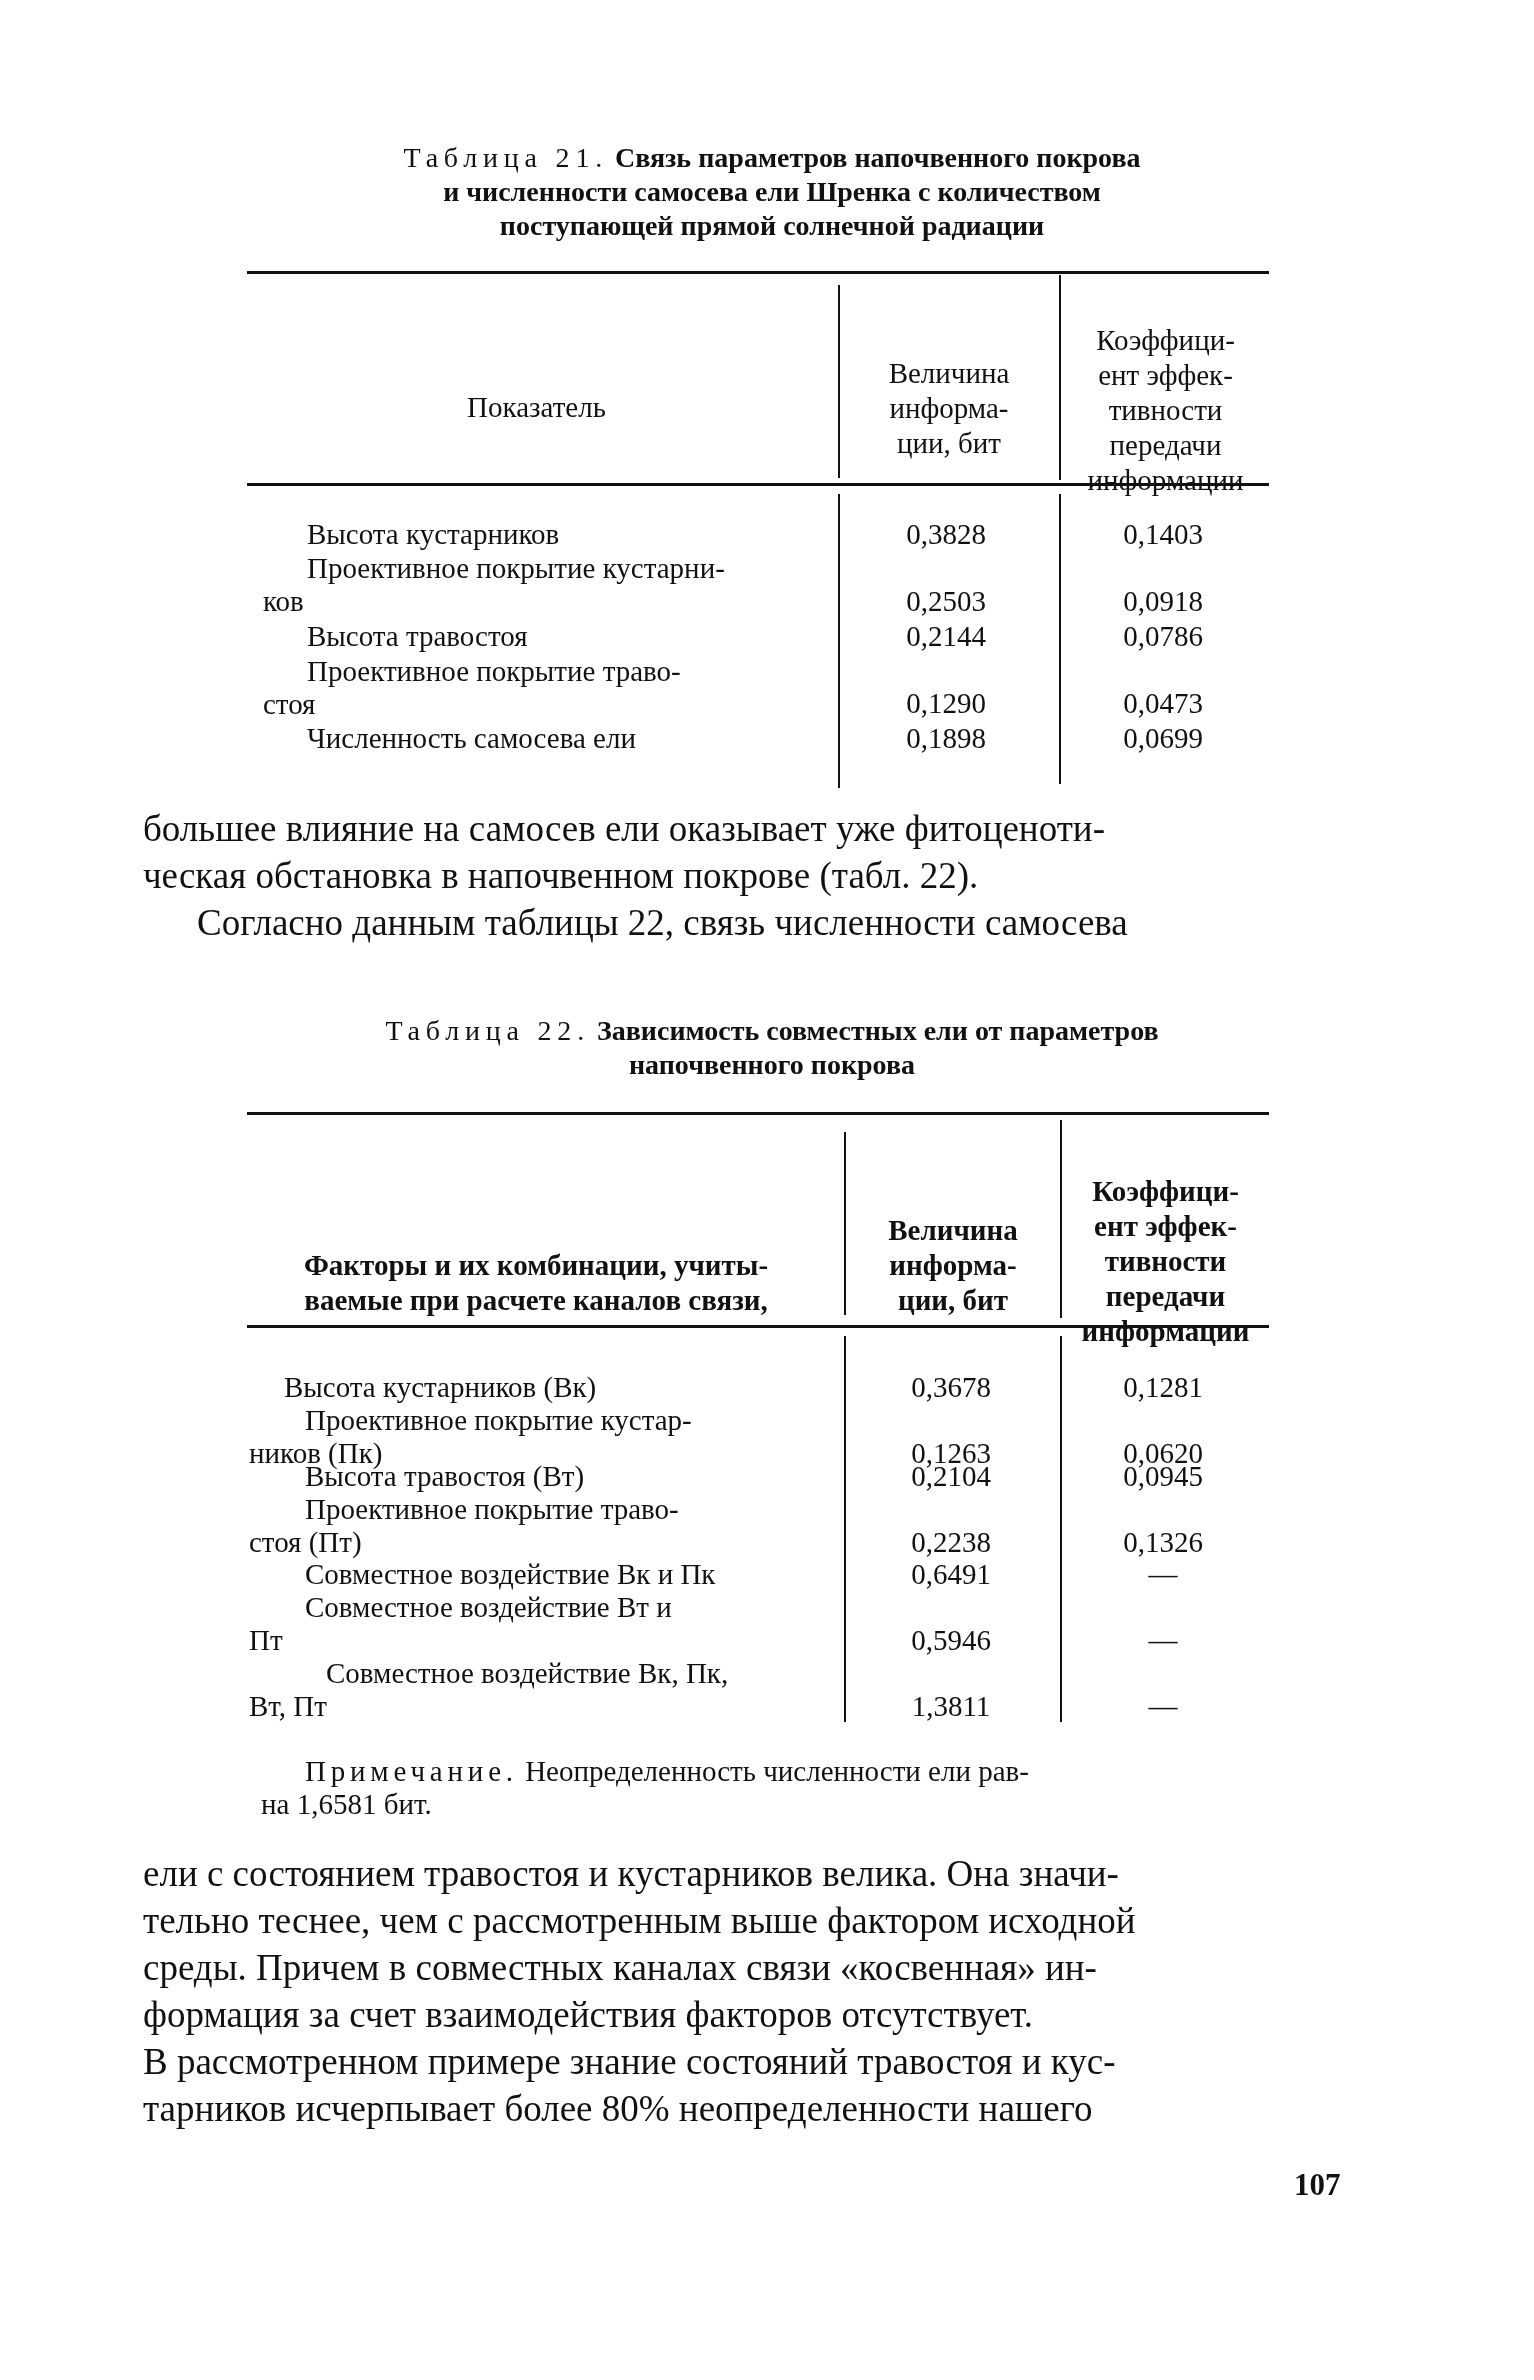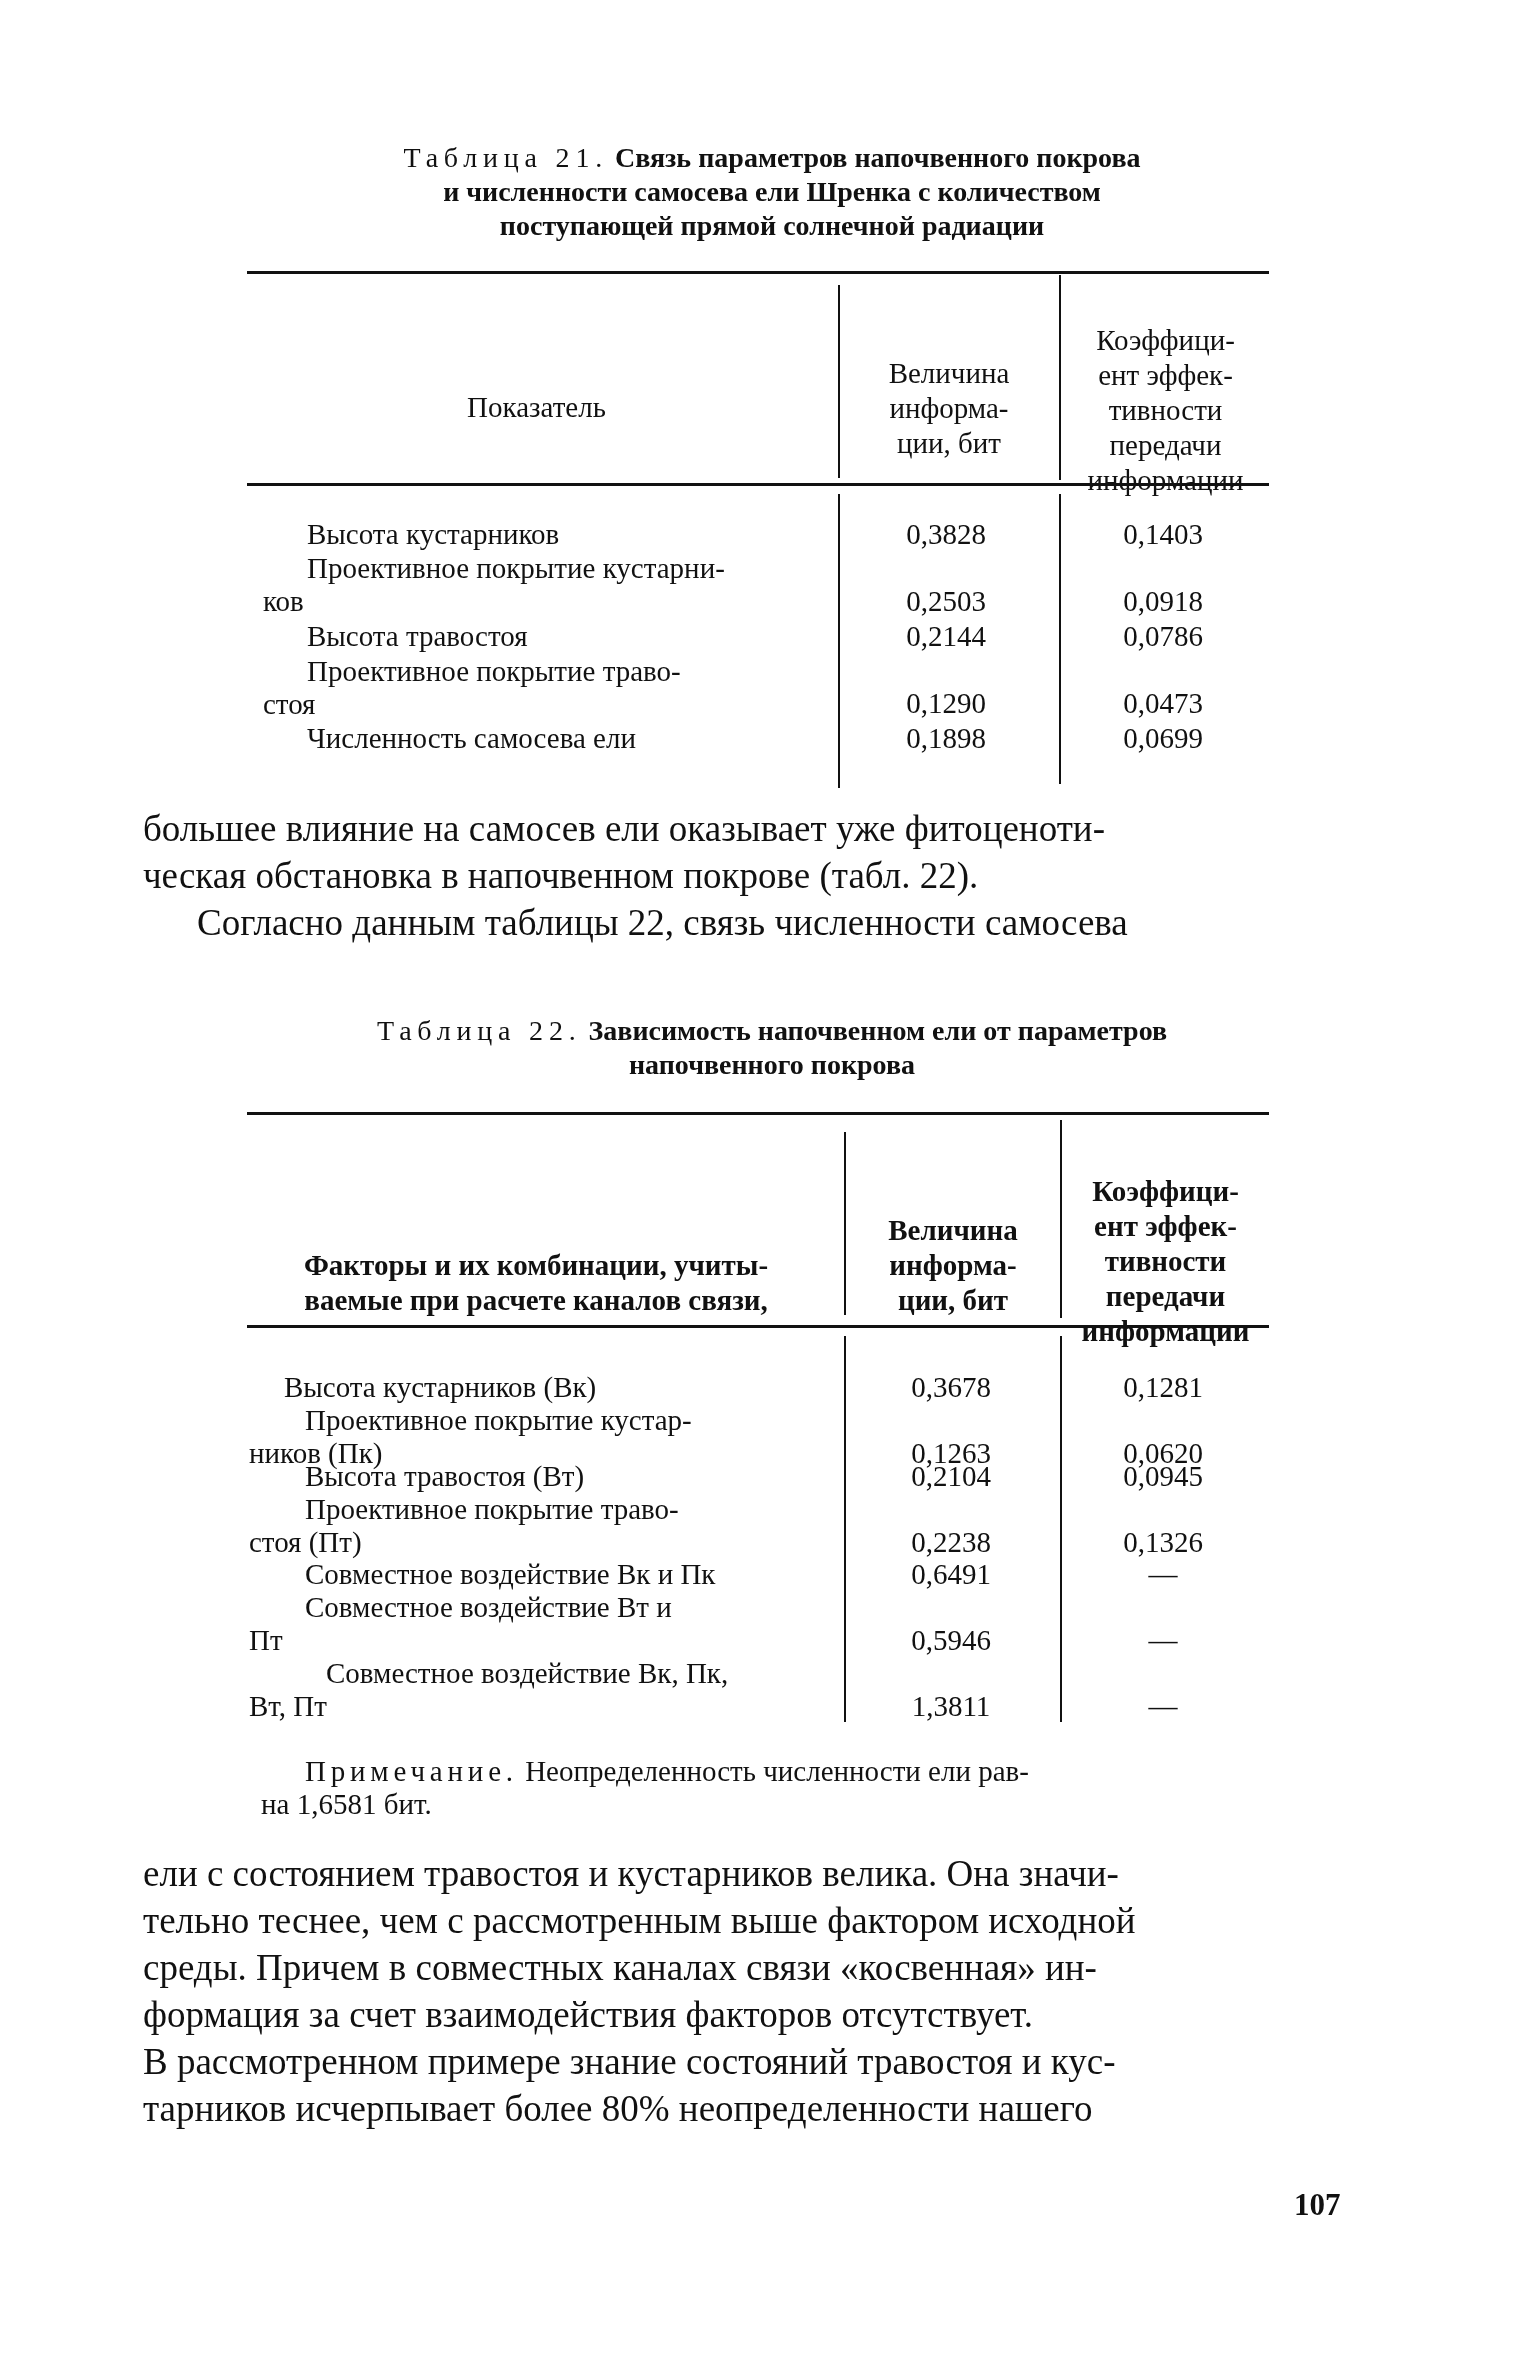--- a/index.html
+++ b/index.html
@@ -9,21 +9,21 @@
   .rule { position: absolute; left: 247px; width: 1022px; height: 2.9px; background: #111; }
   .vline { position: absolute; width: 1.9px; background: #111; }
   .hcell { position: absolute; text-align: center; font-size: 29px; line-height: 35px; margin-top: 37px; }
   .row-label { position: absolute; left: 263px; width: 570px; font-size: 29px; line-height: 33px; }
   .row-label .indent { padding-left: 44px; }
   .num { position: absolute; font-size: 29px; line-height: 33px; text-align: center; }
   .para { position: absolute; left: 143px; width: 1220px; font-size: 37px; line-height: 47px; text-align: justify; }
   .para .indent { padding-left: 54px; }
   .note { position: absolute; left: 261px; width: 1020px; font-size: 29px; line-height: 33px; }
   .note .spaced { letter-spacing: 4.8px; }
-  .pagenum { position: absolute; left: 1294px; top: 2167px; font-size: 31px; font-weight: bold; margin-top: 20px; }
+  .pagenum { position: absolute; left: 1294px; top: 2167px; font-size: 31px; font-weight: bold; }
 </style>
 </head>
 <body>
 
 <div class="caption" style="top:141px;">
   <div><span class="lead">Таблица 21.</span> <span>Связь параметров напочвенного покрова</span></div>
   <div>и численности самосева ели Шренка с количеством</div>
   <div>поступающей прямой солнечной радиации</div>
 </div>
 
@@ -83,21 +83,21 @@
   <div class="num" style="left:1081px; width:164px; top:722px;">0,0699</div>
 </div>
 
 <div class="para" style="top:805px;">
   <div>большее влияние на самосев ели оказывает уже фитоценоти-</div>
   <div>ческая обстановка в напочвенном покрове (табл. 22).</div>
   <div class="indent">Согласно данным таблицы 22, связь численности самосева</div>
 </div>
 
 <div class="caption" style="top:1014px;">
-  <div><span class="lead">Таблица 22.</span> <span>Зависимость напочвенном ели от параметров</span></div>
+  <div><span class="lead">Таблица 22.</span> <span>Зависимость совместных ели от параметров</span></div>
   <div>напочвенного покрова</div>
 </div>
 
 <div>
   <div class="rule" style="top:1112px;"></div>
   <div class="vline" style="left:844px; top:1132px; height:183px;"></div>
   <div class="vline" style="left:1060px; top:1120px; height:198px;"></div>
 
   <div class="hcell" style="left:232px; width:608px; top:1211px; font-weight:bold;">
     <div>Факторы и их комбинации, учиты-</div>

